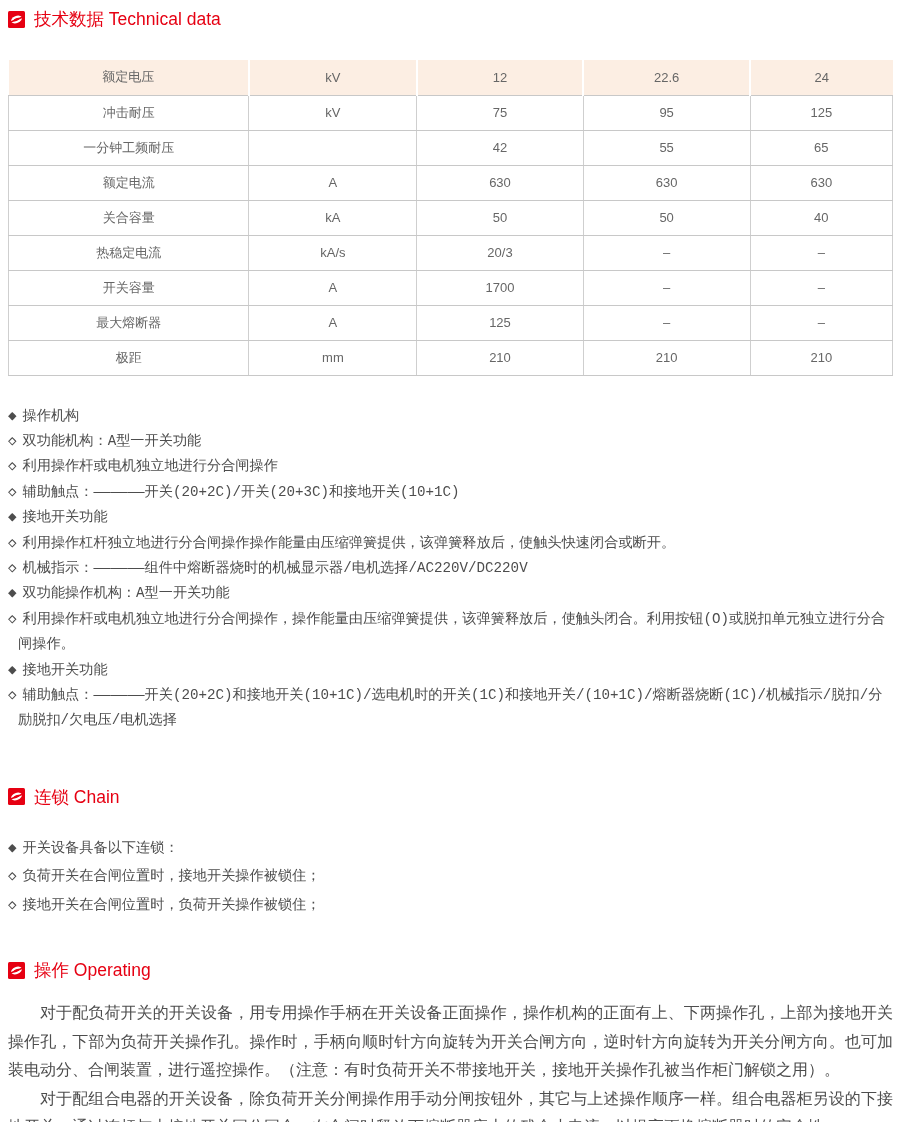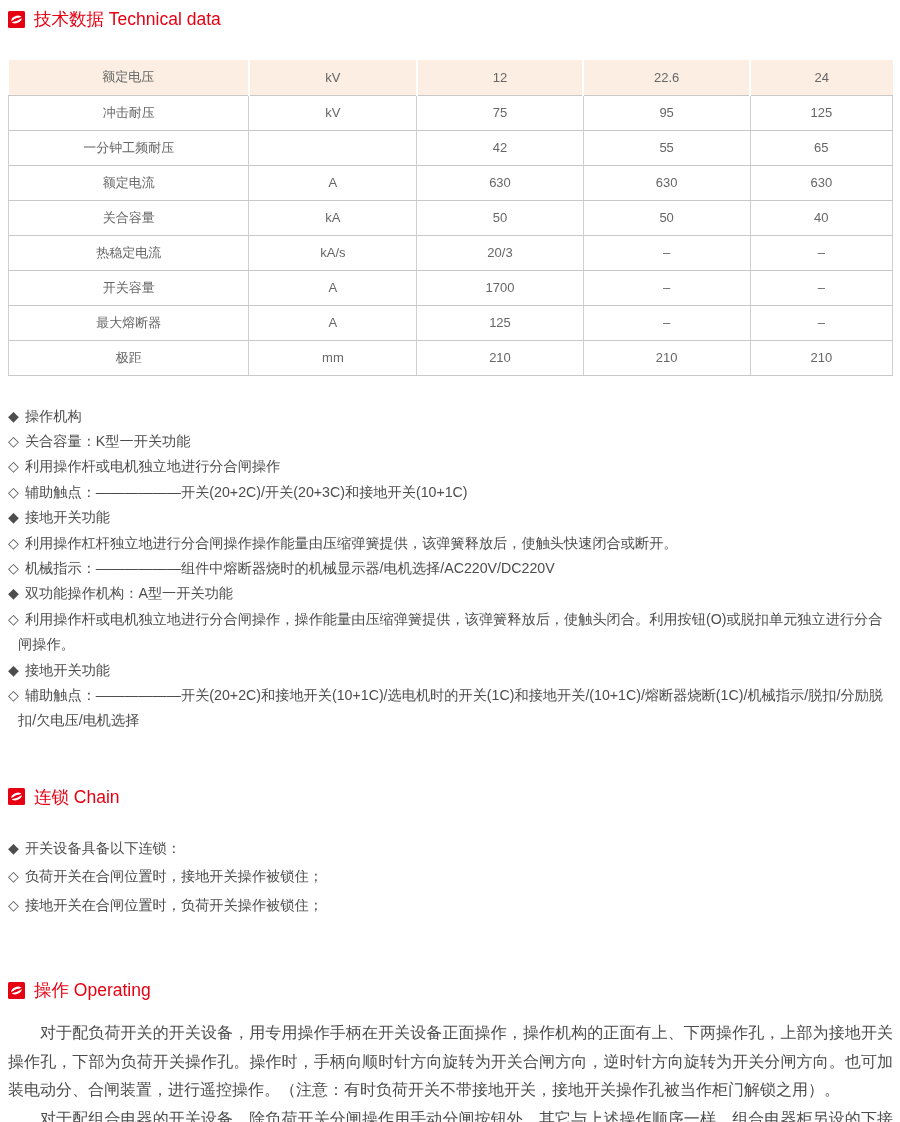--- a/index.html
+++ b/index.html
@@ -42,32 +42,32 @@
   }
   tr.data td { border-left: 1px solid #cfcfcf; }
   tr.data td:last-child { border-right: 1px solid #cfcfcf; }
   tr.hdr td {
     background: #fceee3;
     border-left: 2px solid #ffffff;
     border-bottom: 1px solid #c8c8c8;
   }
   tr.hdr td:first-child { border-left: none; }
   
-  .blist { margin-top: 28px; font-size: 14.2px; }
+  .blist { margin-top: 28px; font-size: 14.2px; font-family: Liberation Mono, monospace; }
   .bi {
     line-height: 25.4px;
     padding-left: 10px;
     text-indent: -10px;
     color: #4d4d4d;
   }
   .bi .glyph { margin-right: 6px; }
   .chain-list { margin-top: 26px; font-size: 14.2px; }
   .chain-list .bi { line-height: 28.5px; }
   .h2 { margin-top: 52px; }
-  .h3 { margin-top: 60px; }
+  .h3 { margin-top: 40px; }
   
   .paras { margin-top: 18px; }
   .paras p {
     font-size: 16px;
     line-height: 28.5px;
     color: #4d4d4d;
     text-indent: 2em;
     text-align: justify;
   }
 </style>
@@ -160,21 +160,21 @@
         <td>mm</td>
         <td>210</td>
         <td>210</td>
         <td>210</td>
       </tr>
     </tbody>
   </table>
 
   <div class="blist">
     <div class="bi"><span class="glyph">◆</span><span>操作机构</span></div>
-    <div class="bi"><span class="glyph">◇</span><span>关合容量：K型一开关功能</span></div>
+    <div class="bi"><span class="glyph">◇</span><span>双功能机构：A型一开关功能</span></div>
     <div class="bi"><span class="glyph">◇</span><span>利用操作杆或电机独立地进行分合闸操作</span></div>
     <div class="bi"><span class="glyph">◇</span><span>辅助触点：——————开关(20+2C)/开关(20+3C)和接地开关(10+1C)</span></div>
     <div class="bi"><span class="glyph">◆</span><span>接地开关功能</span></div>
     <div class="bi"><span class="glyph">◇</span><span>利用操作杠杆独立地进行分合闸操作操作能量由压缩弹簧提供，该弹簧释放后，使触头快速闭合或断开。</span></div>
     <div class="bi"><span class="glyph">◇</span><span>机械指示：——————组件中熔断器烧时的机械显示器/电机选择/AC220V/DC220V</span></div>
     <div class="bi"><span class="glyph">◆</span><span>双功能操作机构：A型一开关功能</span></div>
     <div class="bi"><span class="glyph">◇</span><span>利用操作杆或电机独立地进行分合闸操作，操作能量由压缩弹簧提供，该弹簧释放后，使触头闭合。利用按钮(O)或脱扣单元独立进行分合闸操作。</span></div>
     <div class="bi"><span class="glyph">◆</span><span>接地开关功能</span></div>
     <div class="bi"><span class="glyph">◇</span><span>辅助触点：——————开关(20+2C)和接地开关(10+1C)/选电机时的开关(1C)和接地开关/(10+1C)/熔断器烧断(1C)/机械指示/脱扣/分励脱扣/欠电压/电机选择</span></div>
   </div>

